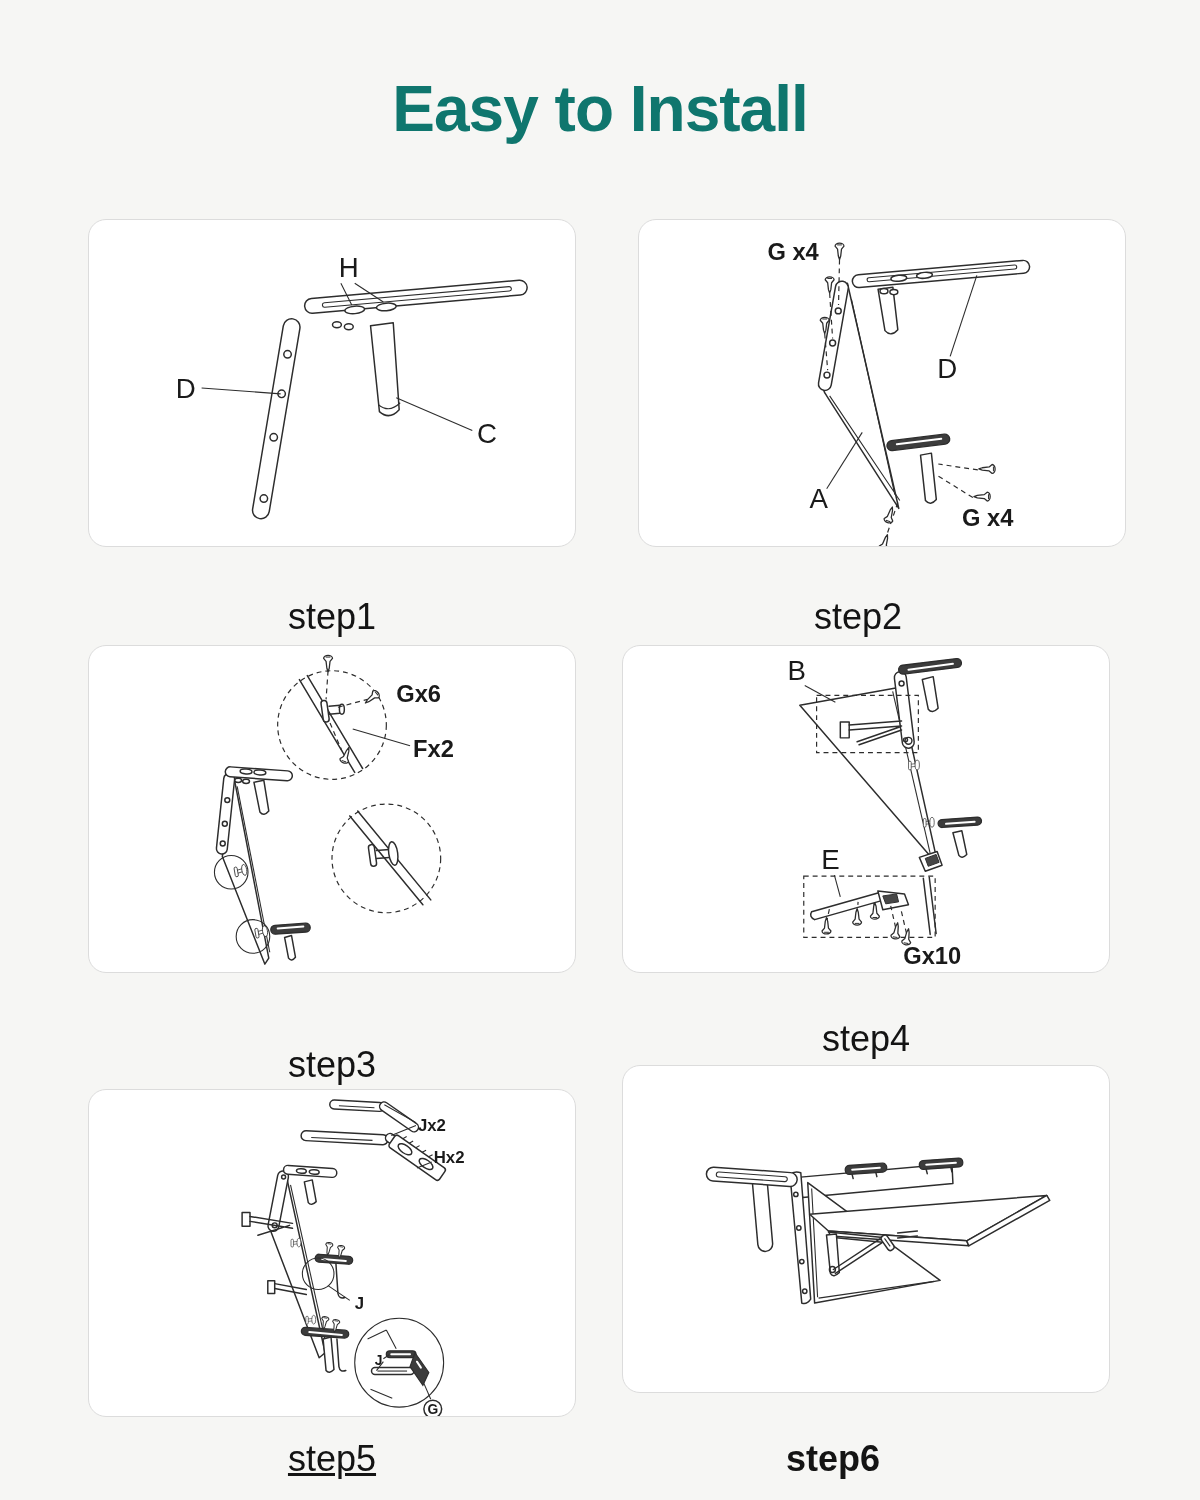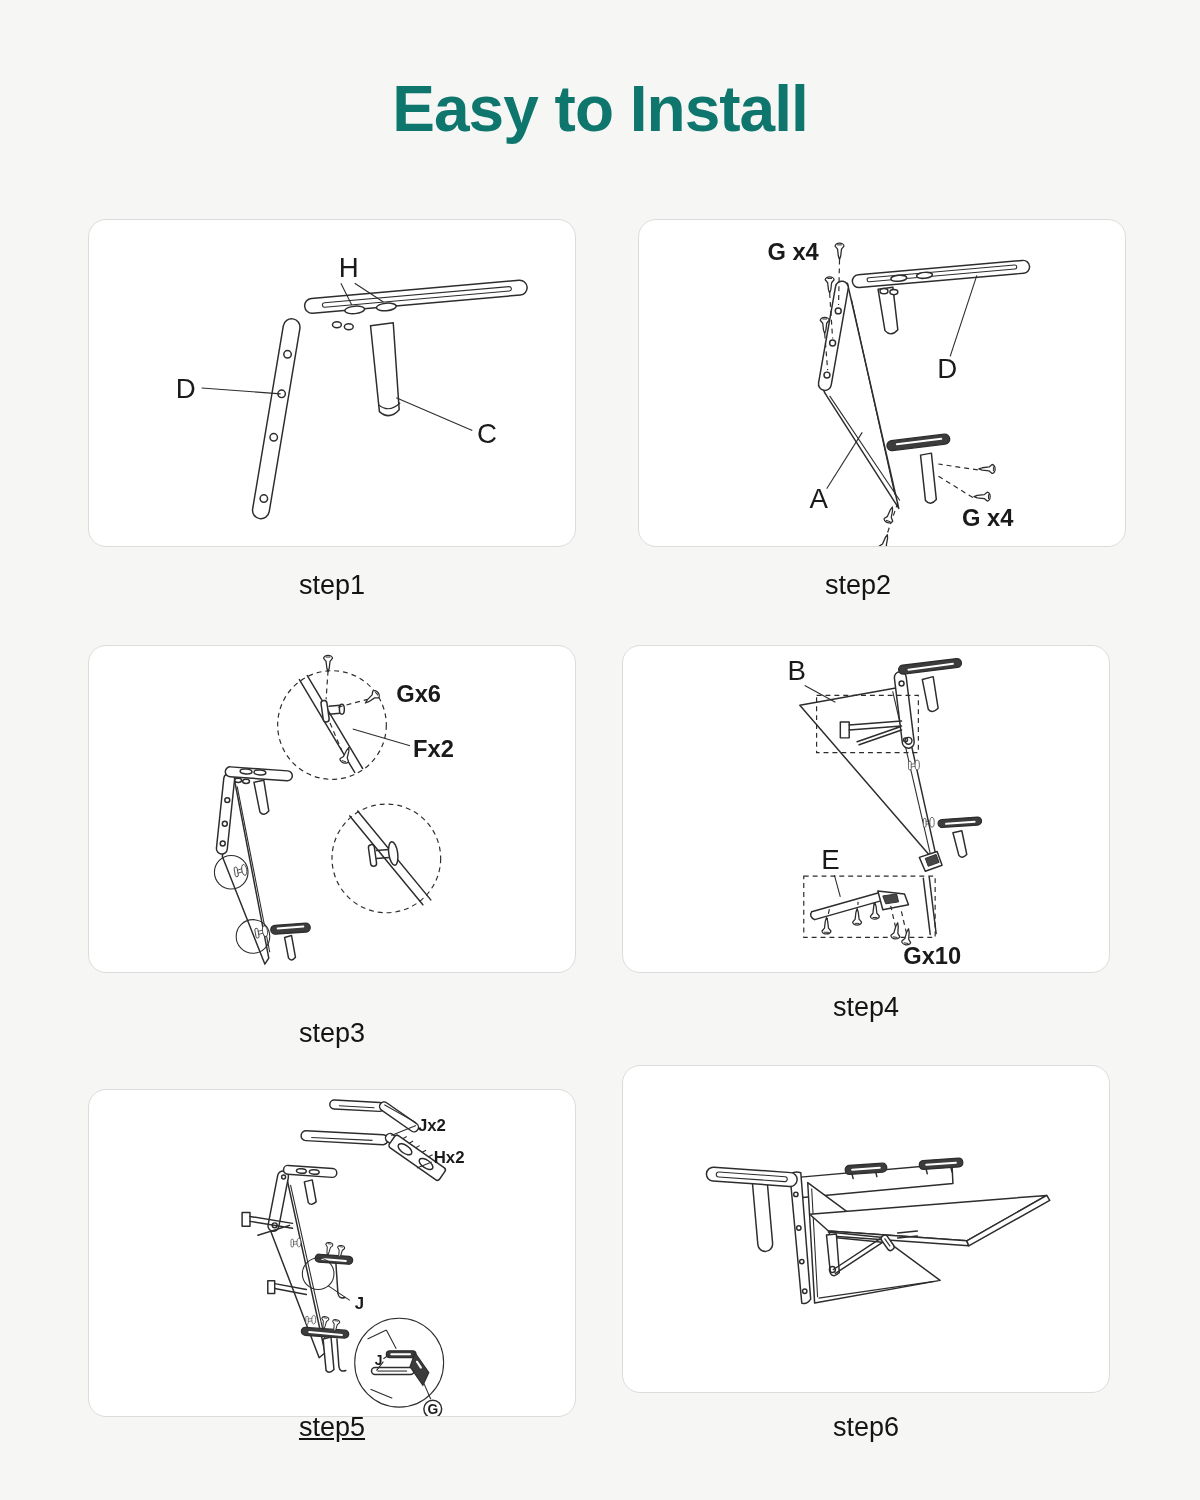--- a/index.html
+++ b/index.html
@@ -15,28 +15,28 @@
     letter-spacing:-1px;color:#0f766e;
   }
   .card{
     position:absolute;width:488px;height:328px;
     background:#ffffff;border:1px solid #dcdcdc;border-radius:18px;
     box-sizing:border-box;overflow:hidden;
   }
   .card svg{display:block;width:100%;height:100%;}
   .caption{
     position:absolute;width:488px;text-align:center;
-    font-size:27px;font-weight:500;color:#141414;
+    font-size:36px;font-weight:500;color:#141414;margin-top:26px;
   }
   #c1{left:88px;top:219px;}  #c2{left:622px;top:219px;margin-left:16px;}
   #c3{left:88px;top:645px;}  #c4{left:622px;top:645px;}
   #c5{left:88px;top:1065px;margin-top:24px;} #c6{left:622px;top:1065px;}
   #t1{left:88px;top:570px;}  #t2{left:614px;top:570px;}
   #t3{left:88px;top:1018px;}  #t4{left:622px;top:992px;}
-  #t5{left:88px;top:1412px;text-decoration:underline;} #t6{left:622px;top:1412px;}
+  #t5{left:88px;top:1412px;text-decoration:underline;} #t6{left:589px;top:1412px;font-weight:bold;}
 
   
   .ln{stroke:#2d2d2d;stroke-width:1.5;fill:none;stroke-linecap:round;stroke-linejoin:round;}
   .lnf{stroke:#2d2d2d;stroke-width:1.5;fill:#ffffff;stroke-linecap:round;stroke-linejoin:round;}
   .thin{stroke:#2d2d2d;stroke-width:1.1;fill:none;}
   .dash{stroke:#2d2d2d;stroke-width:1.2;fill:none;stroke-dasharray:5 4;}
   .dark{stroke:#2d2d2d;stroke-width:1.3;fill:#3c3c3c;}
   .wslot{stroke:#ffffff;stroke-width:2;fill:none;stroke-linecap:round;}
   .lab{fill:#1a1a1a;font-family:"Liberation Sans",sans-serif;font-size:28px;font-weight:500;}
   .lab2{fill:#1a1a1a;font-family:"Liberation Sans",sans-serif;font-size:24px;font-weight:700;}

